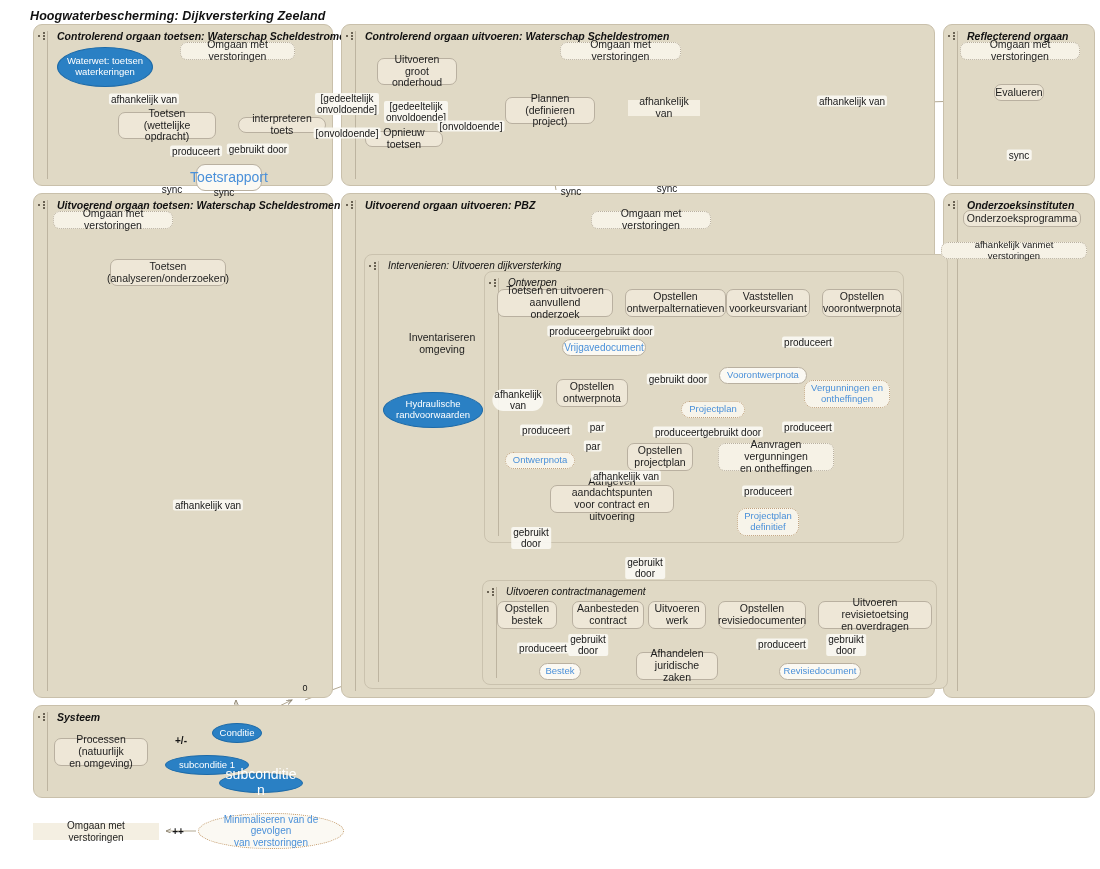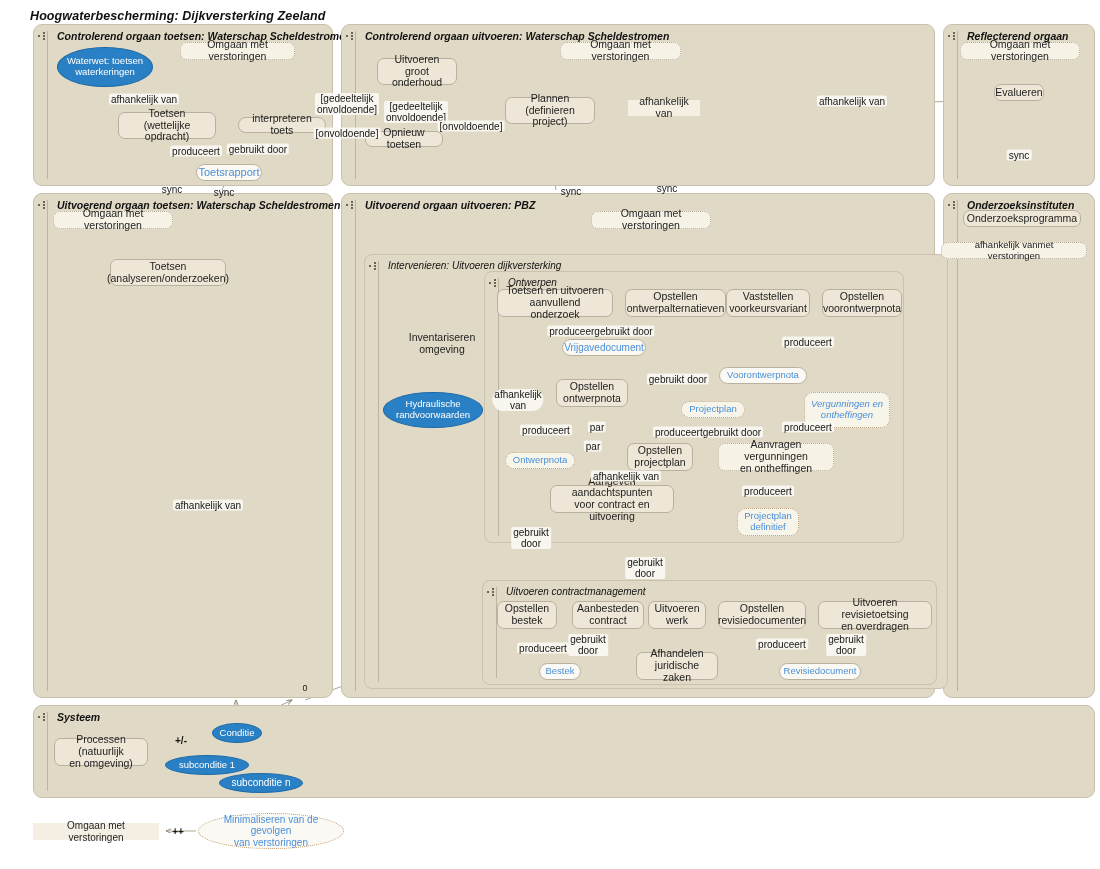--- a/index.html
+++ b/index.html
@@ -310,21 +310,21 @@
     <div class="panel-rail"></div>
     <div class="panel-title">Systeem</div>
   </div>
 
   <div class="node goal" style="left:180px;top:42px;width:115px;height:18px;">Omgaan met verstoringen</div>
   <div class="node ell" style="left:57px;top:47px;width:96px;height:40px;font-size:9.5px;">Waterwet: toetsen
 waterkeringen</div>
   <div class="node act" style="left:118px;top:112px;width:98px;height:27px;">Toetsen
 (wettelijke opdracht)</div>
   <div class="node act" style="left:238px;top:117px;width:88px;height:16px;border-radius:8px;">interpreteren toets</div>
-  <div class="node doc" style="left:196px;top:164px;width:66px;height:17px;font-size:11px;">Toetsrapport</div>
+  <div class="node doc" style="left:196px;top:164px;width:66px;height:27px;font-size:14px;">Toetsrapport</div>
 
   <div class="elabel" style="left:144px;top:99px;">afhankelijk van</div>
   <div class="elabel" style="left:196px;top:151px;">produceert</div>
   <div class="elabel" style="left:258px;top:149px;">gebruikt door</div>
   <div class="elabel nobg" style="left:172px;top:189px;">sync</div>
   <div class="elabel nobg" style="left:224px;top:192px;">sync</div>
 
   <div class="node goal" style="left:560px;top:42px;width:121px;height:18px;">Omgaan met verstoringen</div>
   <div class="node act" style="left:377px;top:58px;width:80px;height:27px;border-radius:7px;">Uitvoeren groot
 onderhoud</div>
@@ -370,21 +370,21 @@
   <div class="node act" style="left:405px;top:330px;width:74px;height:28px;background:#e0d9c5;border:none;">Inventariseren
 omgeving</div>
   <div class="node doc" style="left:562px;top:339px;width:84px;height:17px;font-size:10px;">Vrijgavedocument</div>
 
   <div class="node ell" style="left:383px;top:392px;width:100px;height:36px;font-size:9.5px;">Hydraulische
 randvoorwaarden</div>
   <div class="node act" style="left:556px;top:379px;width:72px;height:28px;">Opstellen
 ontwerpnota</div>
 
   <div class="node doc" style="left:719px;top:367px;width:88px;height:17px;font-size:9.5px;">Voorontwerpnota</div>
-  <div class="node doc dotted" style="left:804px;top:392px;width:86px;height:36px;font-size:9.5px;font-style:italic;">Vergunningen en
+  <div class="node doc dotted" style="left:804px;top:380px;width:86px;height:28px;font-size:9.5px;">Vergunningen en
 ontheffingen</div>
   <div class="node doc dotted" style="left:681px;top:401px;width:64px;height:17px;font-size:9.5px;">Projectplan</div>
   <div class="node doc dotted" style="left:505px;top:452px;width:70px;height:17px;font-size:9.5px;">Ontwerpnota</div>
 
   <div class="node act" style="left:627px;top:443px;width:66px;height:28px;">Opstellen
 projectplan</div>
   <div class="node goal" style="left:718px;top:443px;width:116px;height:28px;">Aanvragen vergunningen
 en ontheffingen</div>
   <div class="node act" style="left:550px;top:485px;width:124px;height:28px;">Aangeven aandachtspunten
 voor contract en uitvoering</div>
@@ -427,21 +427,21 @@
   <div class="elabel" style="left:588px;top:645px;">gebruikt
 door</div>
   <div class="elabel" style="left:782px;top:644px;">produceert</div>
   <div class="elabel" style="left:846px;top:645px;">gebruikt
 door</div>
 
   <div class="node act" style="left:54px;top:738px;width:94px;height:28px;">Processen (natuurlijk
 en omgeving)</div>
   <div class="node ell" style="left:212px;top:723px;width:50px;height:20px;font-size:9.5px;">Conditie</div>
   <div class="node ell" style="left:165px;top:755px;width:84px;height:20px;font-size:9.5px;">subconditie 1</div>
-  <div class="node ell" style="left:219px;top:773px;width:84px;height:20px;font-size:10px;">subconditie n</div>
+  <div class="node ell" style="left:219px;top:773px;width:84px;height:20px;font-size:14px;">subconditie n</div>
   <div class="elabel nobg" style="left:181px;top:740px;font-weight:bold;">+/-</div>
 
   <div class="node plainlabel" style="left:33px;top:823px;width:126px;height:17px;font-size:10px;justify-content:flex-start;">Omgaan met verstoringen</div>
   <div class="elabel nobg" style="left:178px;top:831px;font-weight:bold;">++</div>
   <div class="node softgoal" style="left:198px;top:813px;width:146px;height:36px;font-size:10px;">Minimaliseren van de gevolgen
 van verstoringen</div>
 
 </div>
 
 </body></html>

